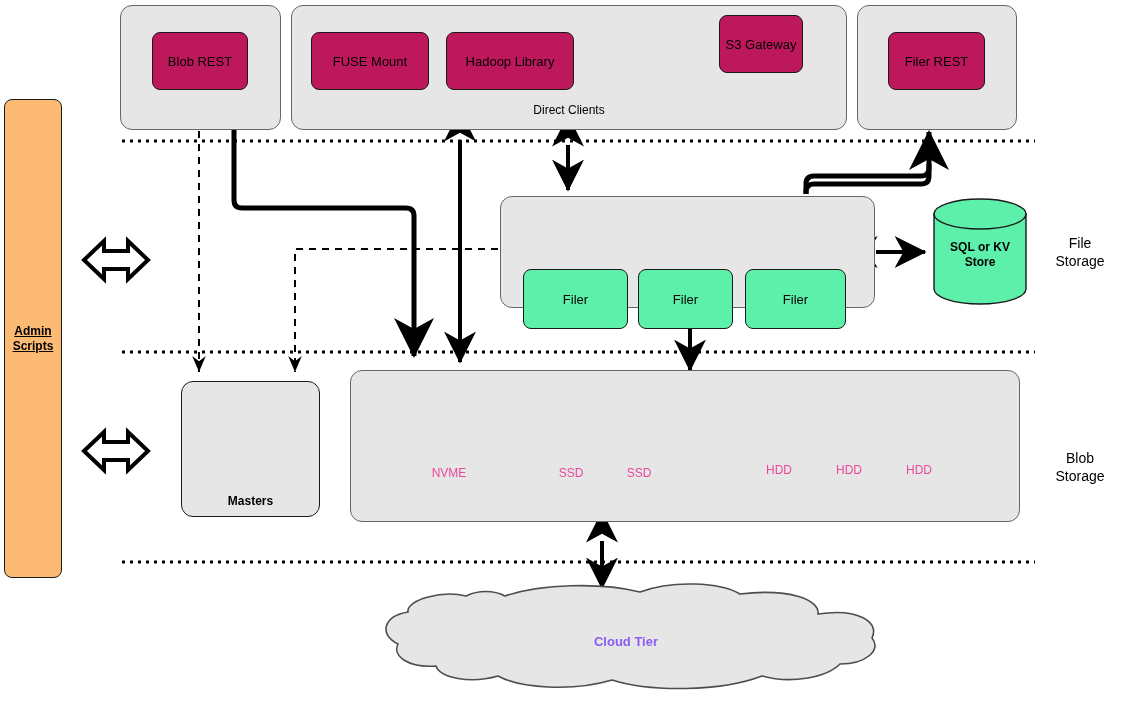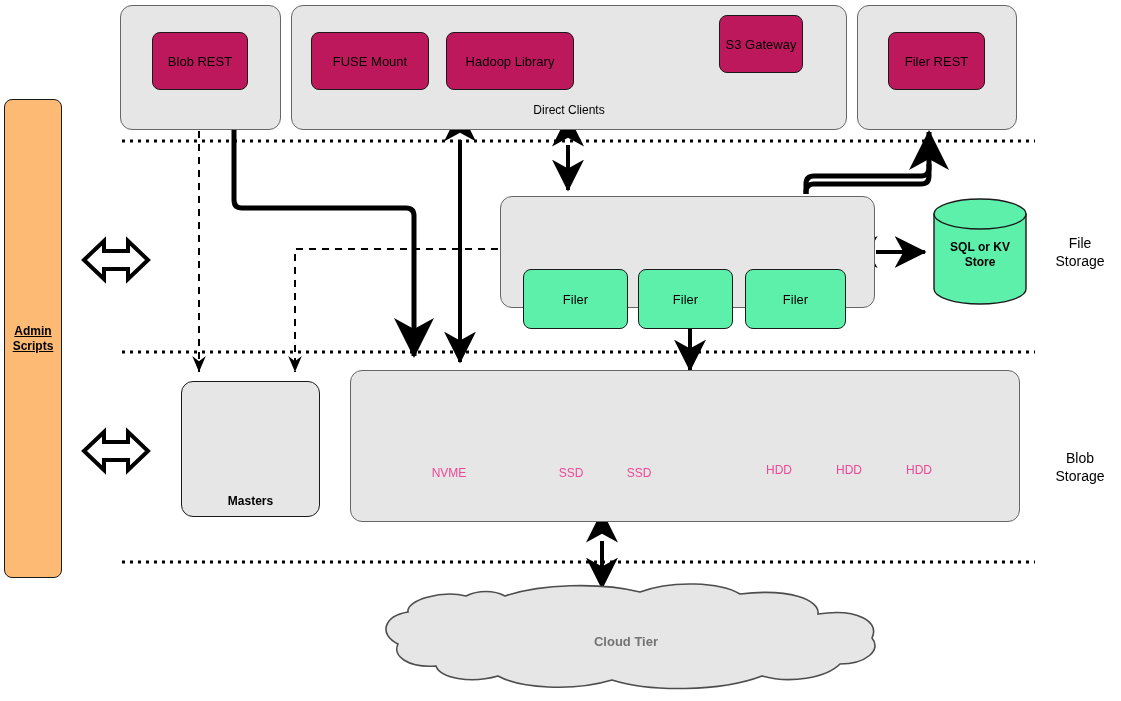--- a/index.html
+++ b/index.html
@@ -11,21 +11,21 @@
   .group-box{background:#e6e6e6;border:1px solid #666;border-radius:12px;}
   .orange-box{background:#be185d;border:1px solid #1a1a1a;border-radius:8px;font-size:13px;color:#000;}
   .green-box{background:#5cf0ab;border:1px solid #1a1a1a;border-radius:8px;font-size:13px;color:#000;margin-top:48px;}
   .grey-tall{background:#fdba74;border:1px solid #1a1a1a;border-radius:8px;text-decoration:underline;}
   .grey-plain{background:#e6e6e6;border:1px solid #1a1a1a;border-radius:12px;}
   .caption{position:absolute;font-size:12px;color:#000;text-align:center;}
   .side-label{position:absolute;font-size:14px;color:#000;text-align:center;line-height:1.25;}
   .admin-label{font-size:12px;font-weight:bold;line-height:1.25;}
   .disk-label{position:absolute;font-size:12px;color:#ec4899;text-align:center;width:60px;}
   .cyl-label{position:absolute;font-size:12px;font-weight:bold;color:#000;text-align:center;line-height:1.25;}
-  .cloud-label{position:absolute;font-size:13px;font-weight:bold;color:#737373;}
+  .cloud-label{position:absolute;font-size:13px;font-weight:bold;color:#8b5cf6;}
 </style>
 </head>
 <body>
 
 <div id="canvas">
 
   <svg class="svgroot" viewBox="0 0 1121 701" xmlns="http://www.w3.org/2000/svg">
     <defs>
       <marker id="arrowEnd" markerWidth="10" markerHeight="10" refX="7.6" refY="4" orient="auto" markerUnits="strokeWidth">
         <path d="M0,0 L8,4 L0,8 L2.2,4 z" fill="#000"></path>

